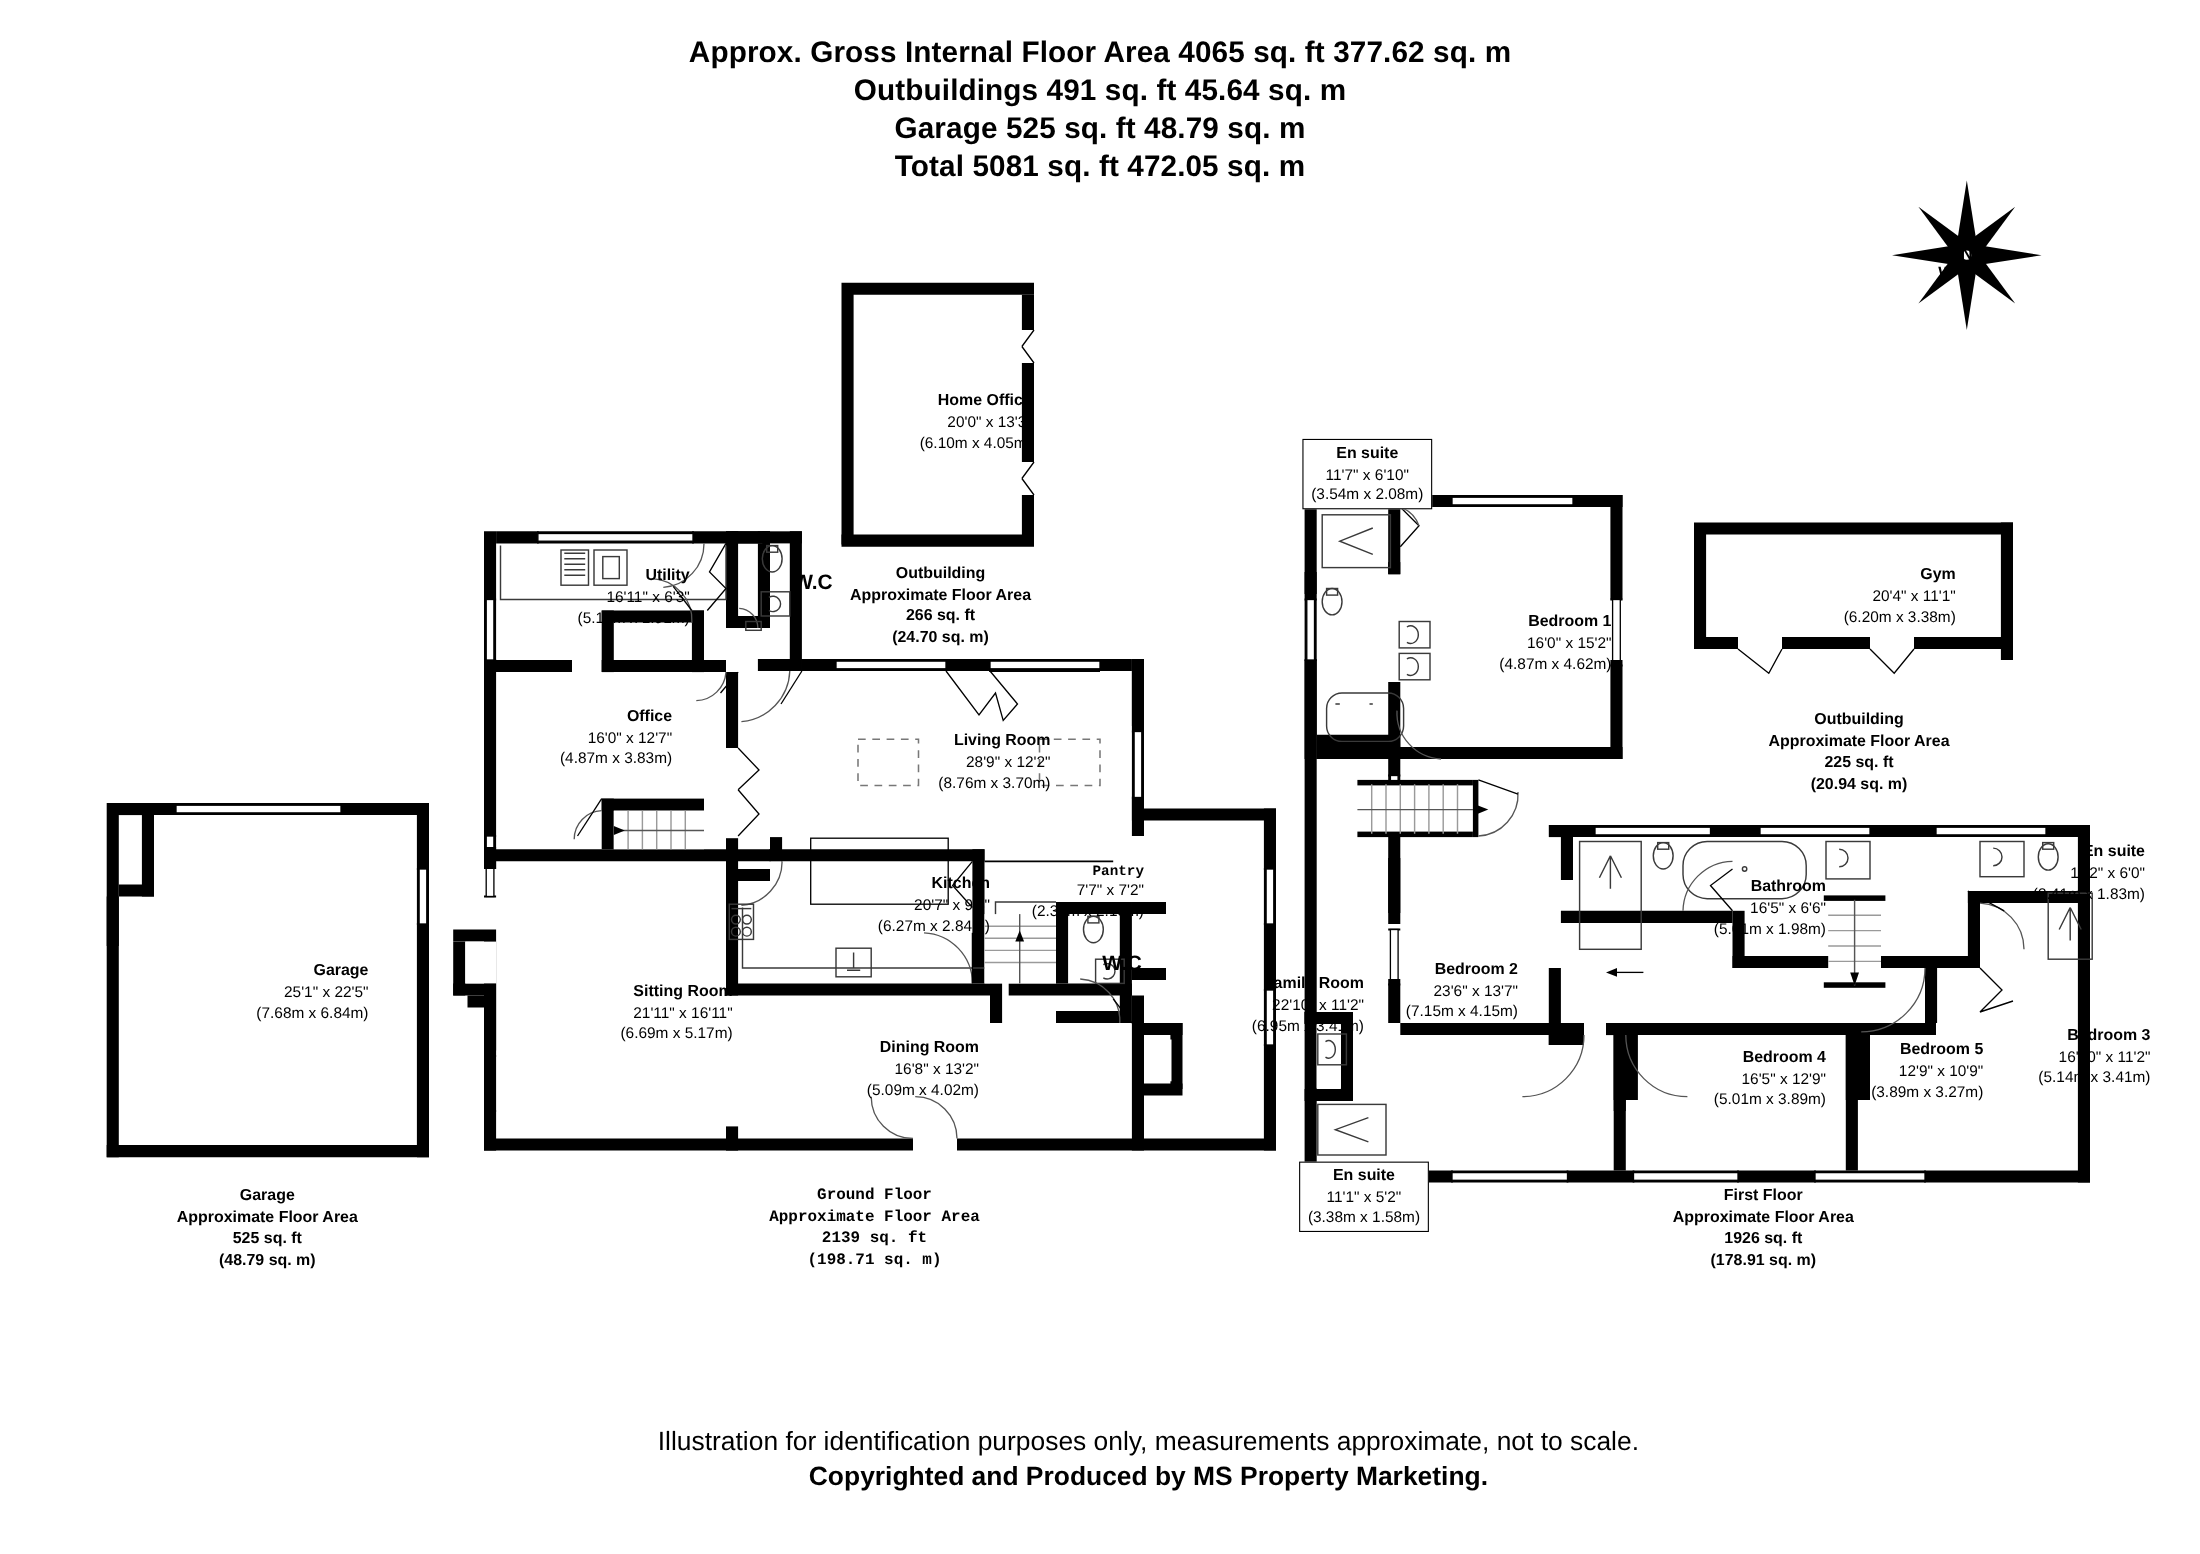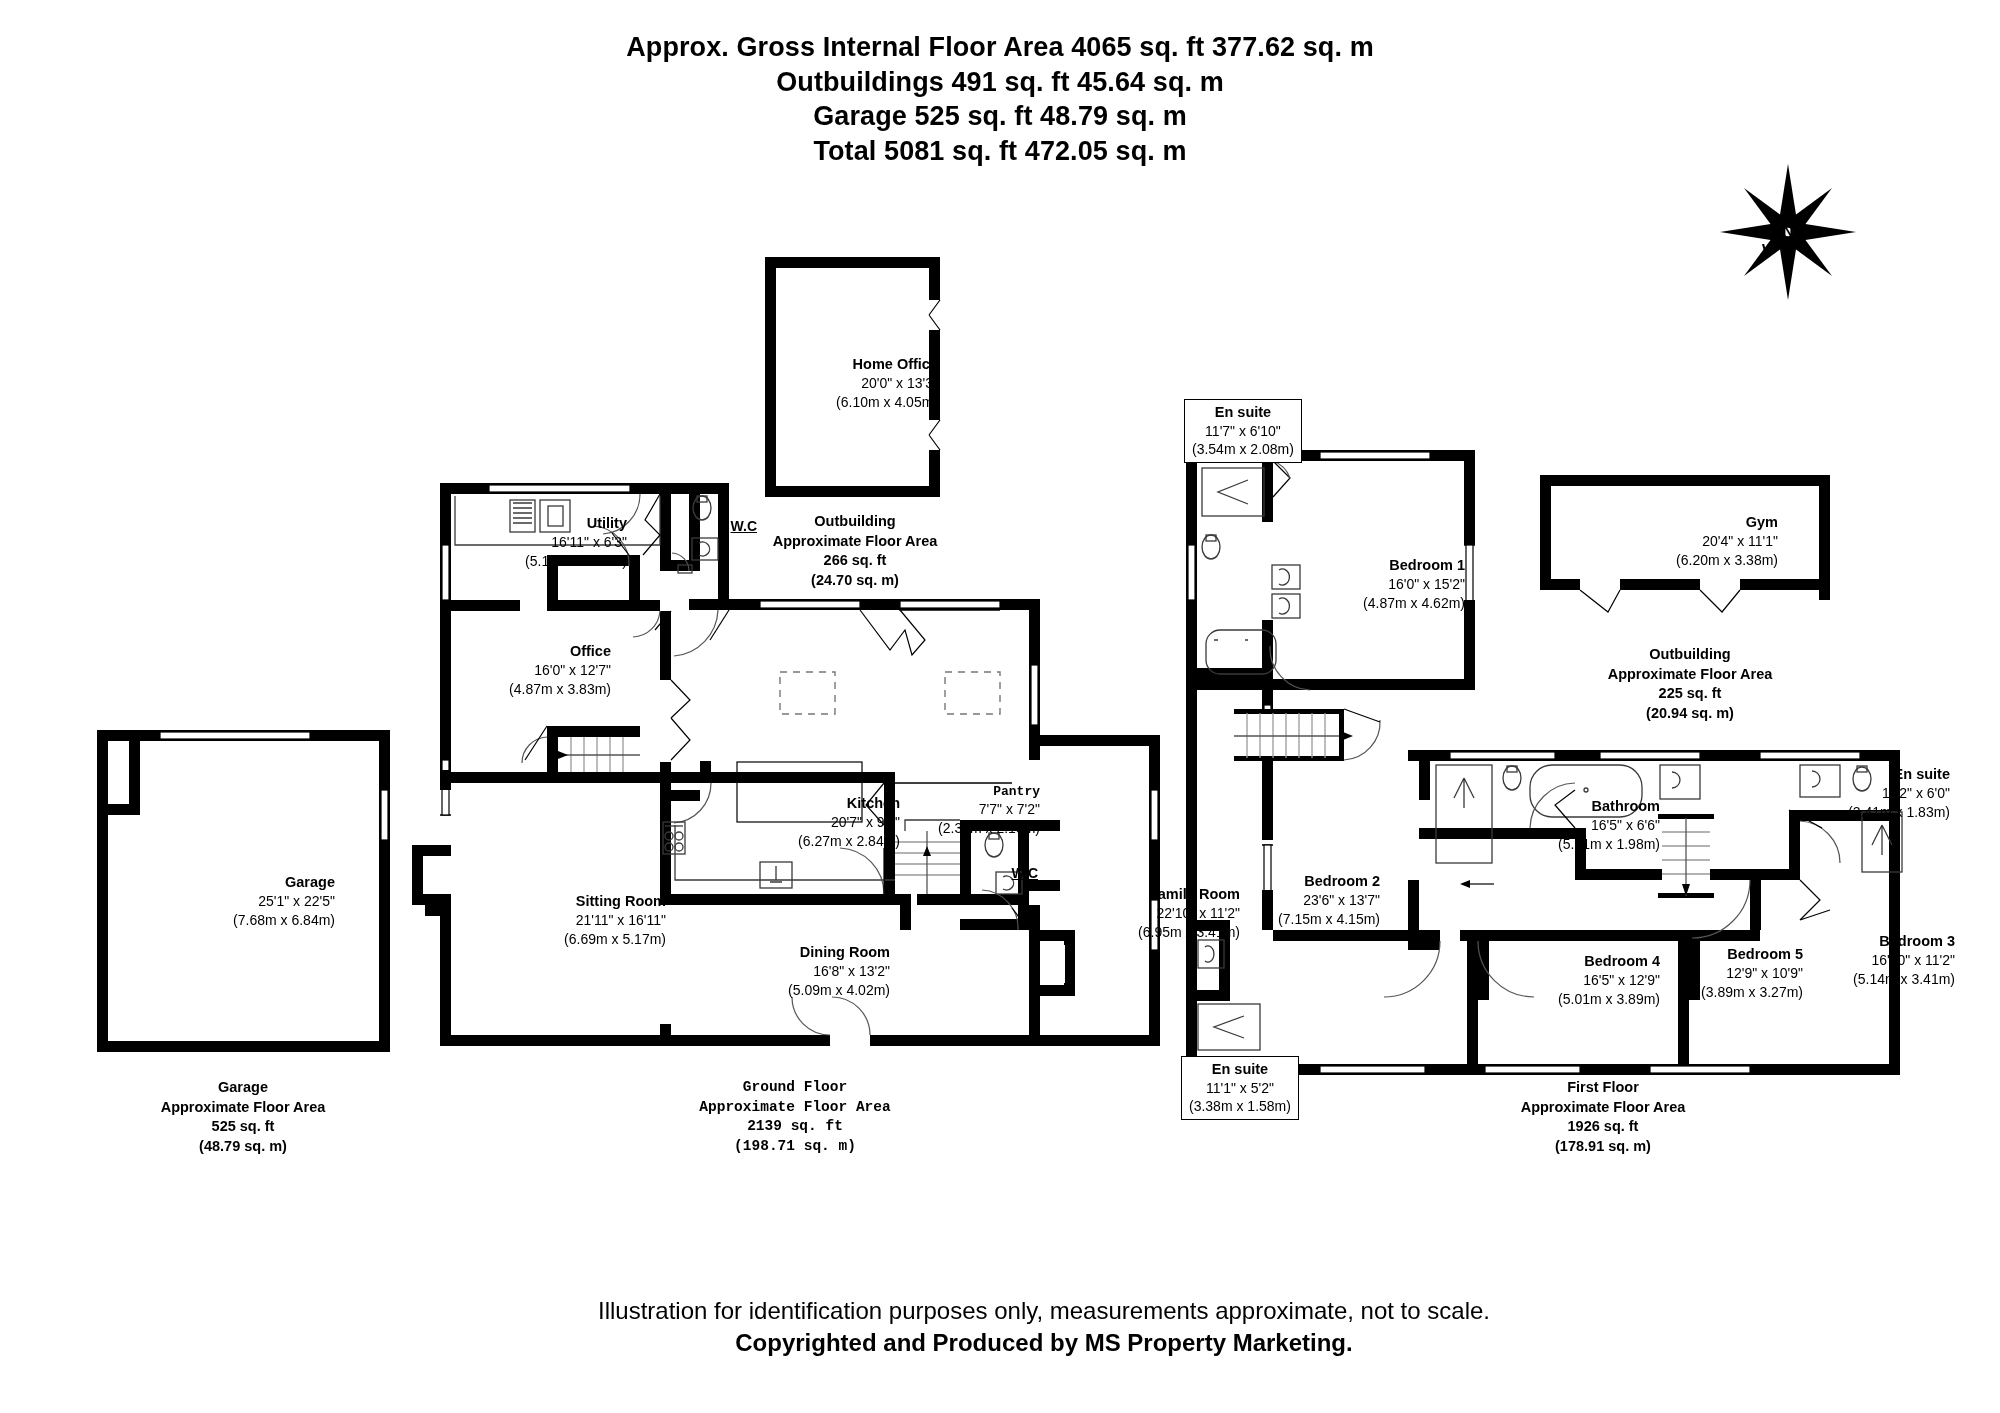--- a/index.html
+++ b/index.html
@@ -20,21 +20,21 @@
   .fix{fill:none;stroke:#3a3a3a;stroke-width:1.3;}
   .swing{fill:none;stroke:#555;stroke-width:1.2;}
   .dash{fill:none;stroke:#777;stroke-width:1.4;stroke-dasharray:7 6;}
   .stairline{stroke:#9a9a9a;stroke-width:1.3;}
   .stairline2{stroke:#555;stroke-width:1.3;}
 
   .lbl{position:absolute;text-align:right;line-height:1.32;}
   .lbl .nm{font-size:14.5px;font-weight:bold;white-space:nowrap;}
   .lbl .d1,.lbl .d2{font-size:14px;white-space:nowrap;}
   .lbl.small .nm{font-size:13px;font-family:Liberation Mono, monospace;}
-  .lbl.wc .nm{font-size:14px;text-decoration:underline;}
+  .lbl.wc .nm{font-size:19px;}
   .area{position:absolute;text-align:center;line-height:1.35;}
   .area div{font-size:14.5px;font-weight:bold;white-space:nowrap;}
   .boxlbl{position:absolute;border:1.6px solid #000;background:#fff;text-align:center;padding:3px 7px 4px;line-height:1.3;}
   .boxlbl .nm{font-size:14.5px;font-weight:bold;white-space:nowrap;}
   .boxlbl .d1,.boxlbl .d2{font-size:14px;white-space:nowrap;}
 </style>
 </head>
 <body>
 
 <div id="stage">
@@ -463,20 +463,25 @@
   <div class="lbl wc" style="left:657px;top:517px;width:100px;">
     <div class="nm">W.C</div>
   </div>
 
   <div class="lbl" style="left:426px;top:642px;width:185px;">
     <div class="nm">Office</div>
     <div class="d1">16'0" x 12'7"</div>
     <div class="d2">(4.87m x 3.83m)</div>
   </div>
 
+  <div class="lbl" style="left:740px;top:664px;width:215px;">
+    <div class="nm">Living Room</div>
+    <div class="d1">28'9" x 12'2"</div>
+    <div class="d2">(8.76m x 3.70m)</div>
+  </div>
 
   <div class="lbl" style="left:700px;top:794px;width:200px;">
     <div class="nm">Kitchen</div>
     <div class="d1">20'7" x 9'4"</div>
     <div class="d2">(6.27m x 2.84m)</div>
   </div>
 
   <div class="lbl small" style="left:900px;top:783px;width:140px;">
     <div class="nm">Pantry</div>
     <div class="d1">7'7" x 7'2"</div>

